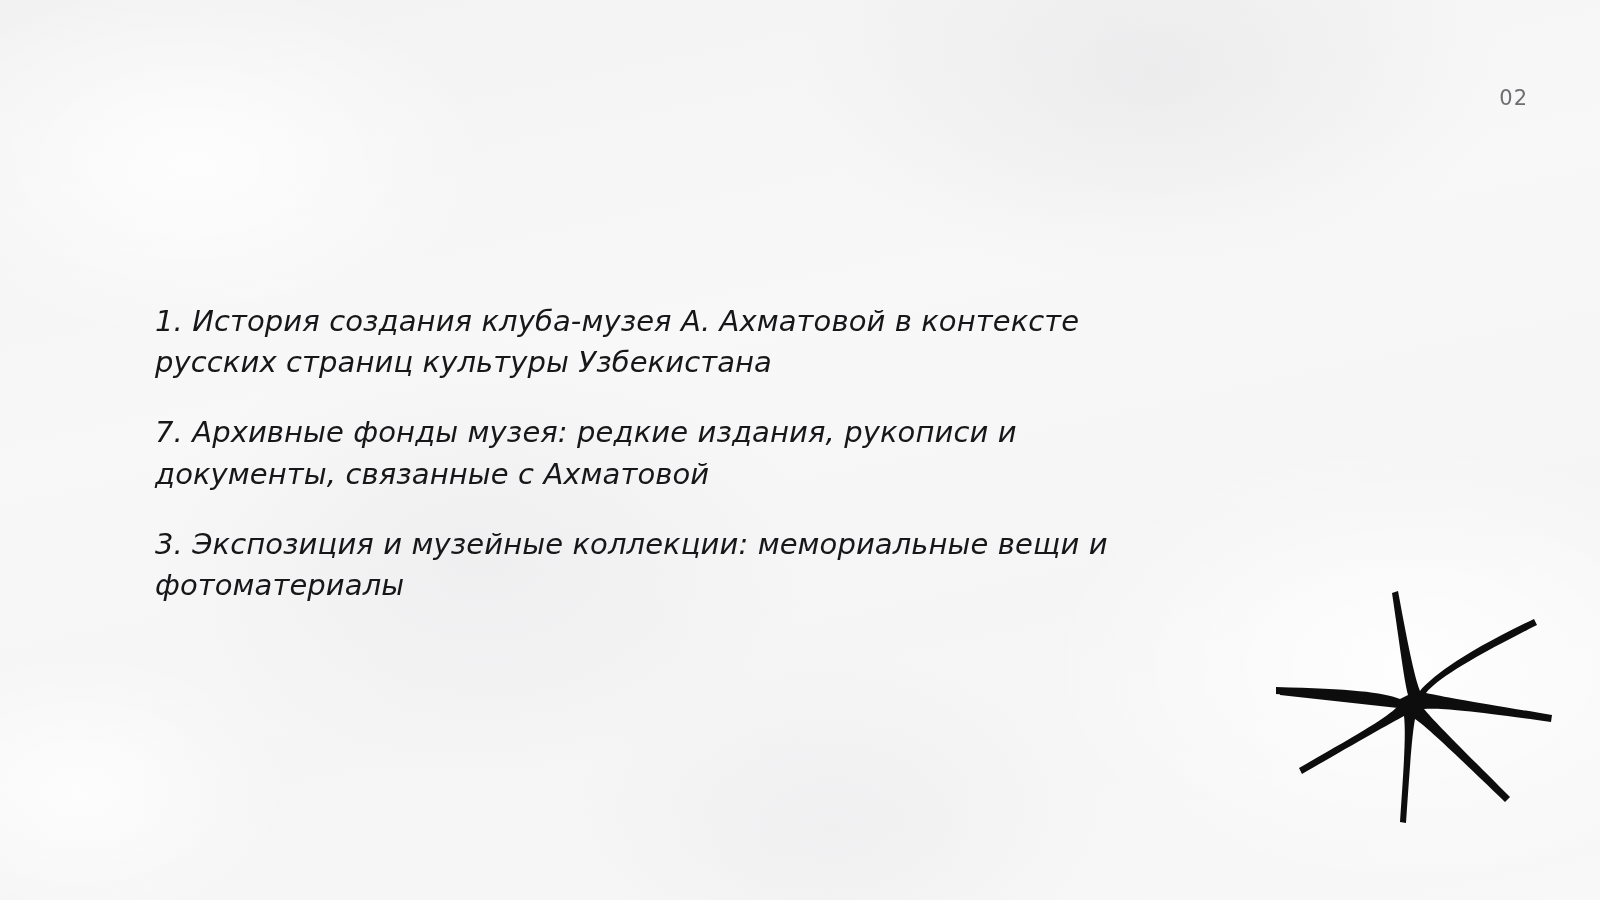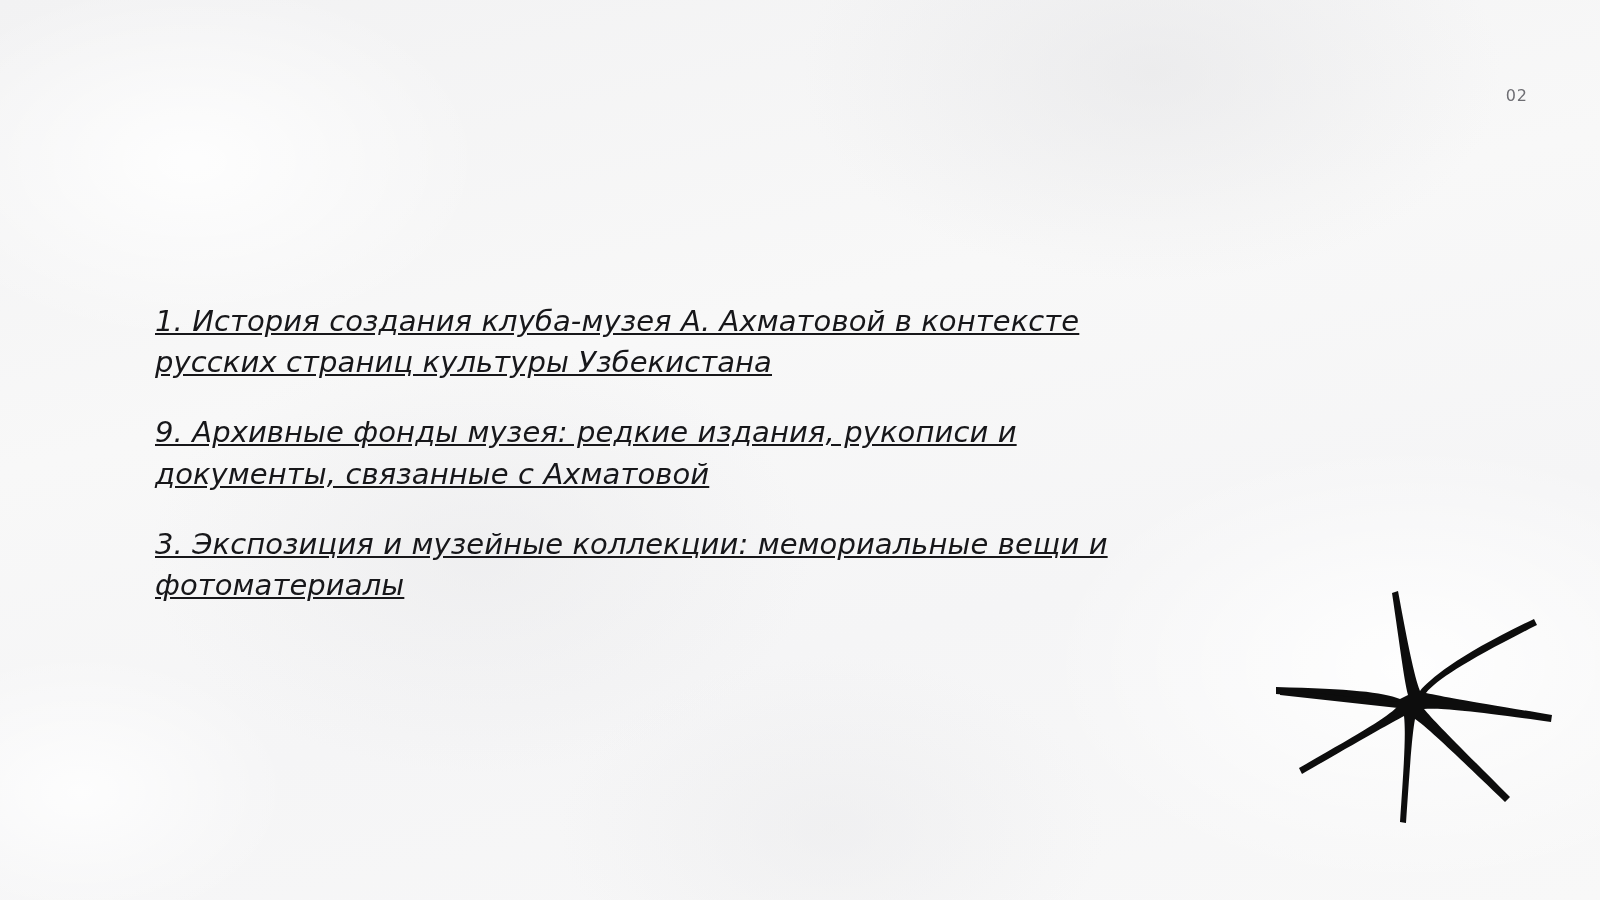--- a/index.html
+++ b/index.html
@@ -35,21 +35,21 @@
       radial-gradient(ellipse 520px 320px at 88% 74%, rgba(255,255,255,0.9), rgba(255,255,255,0) 70%),
       radial-gradient(ellipse 380px 240px at 52% 92%, rgba(232,232,234,0.45), rgba(255,255,255,0) 72%),
       radial-gradient(ellipse 300px 200px at 5% 88%,  rgba(255,255,255,0.8), rgba(255,255,255,0) 70%),
       linear-gradient(168deg, #f2f2f3 0%, #f8f8f8 38%, #f5f5f6 66%, #f8f8f8 100%);
   }
 
   .page-number {
     position: absolute;
     top: 86px;
     right: 72px;
-    font-size: 16px;
+    font-size: 21px;
     letter-spacing: 1px;
     color: #6e6e73;
     font-family: "DejaVu Sans", "Liberation Sans", sans-serif;
   }
 
   .slide-title {
     position: absolute;
     top: 132px;
     left: 0;
     width: 1372px;
@@ -67,21 +67,20 @@
     width: 960px;
   }
 
   .plan-item {
     font-size: 29px;
     line-height: 1.42;
     font-style: italic;
     color: #17171a;
     margin-bottom: 26px;
     letter-spacing: 0.1px;
-    text-decoration: underline;
   }
   .plan-item:last-child { margin-bottom: 8px; }
 
   .star-decor {
     position: absolute;
     left: 1258px;
     top: 575px;
     width: 300px;
     height: 250px;
   }
@@ -92,21 +91,21 @@
 
 <div class="slide">
 
   <div class="bg-texture"></div>
 
   <div class="page-number">02</div>
 
 
   <div class="plan-list">
     <p class="plan-item">1. История создания клуба-музея А. Ахматовой в контексте русских страниц культуры Узбекистана</p>
-    <p class="plan-item">9. Архивные фонды музея: редкие издания, рукописи и документы, связанные с Ахматовой</p>
+    <p class="plan-item">7. Архивные фонды музея: редкие издания, рукописи и документы, связанные с Ахматовой</p>
     <p class="plan-item">3. Экспозиция и музейные коллекции: мемориальные вещи и фотоматериалы</p>
   </div>
 
   <div class="star-decor">
     <svg viewBox="0 0 300 250" xmlns="http://www.w3.org/2000/svg" aria-hidden="true">
       <path d="M 150 120
                C 146 104, 142 72, 134 18
                L 140 16
                C 150 70, 156 100, 162 116
                C 172 104, 200 80, 276 44

